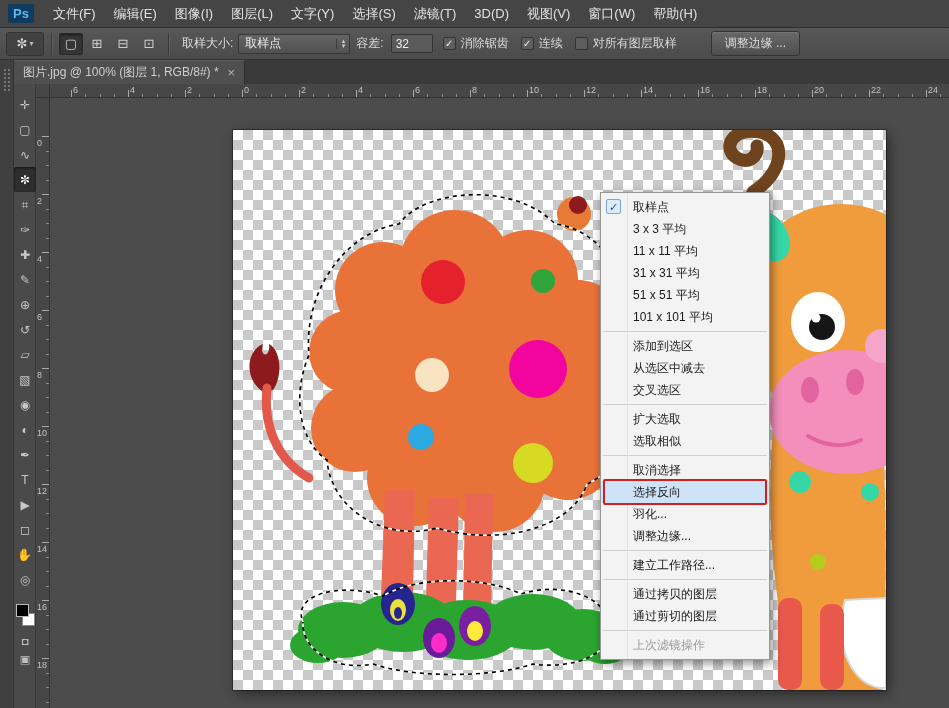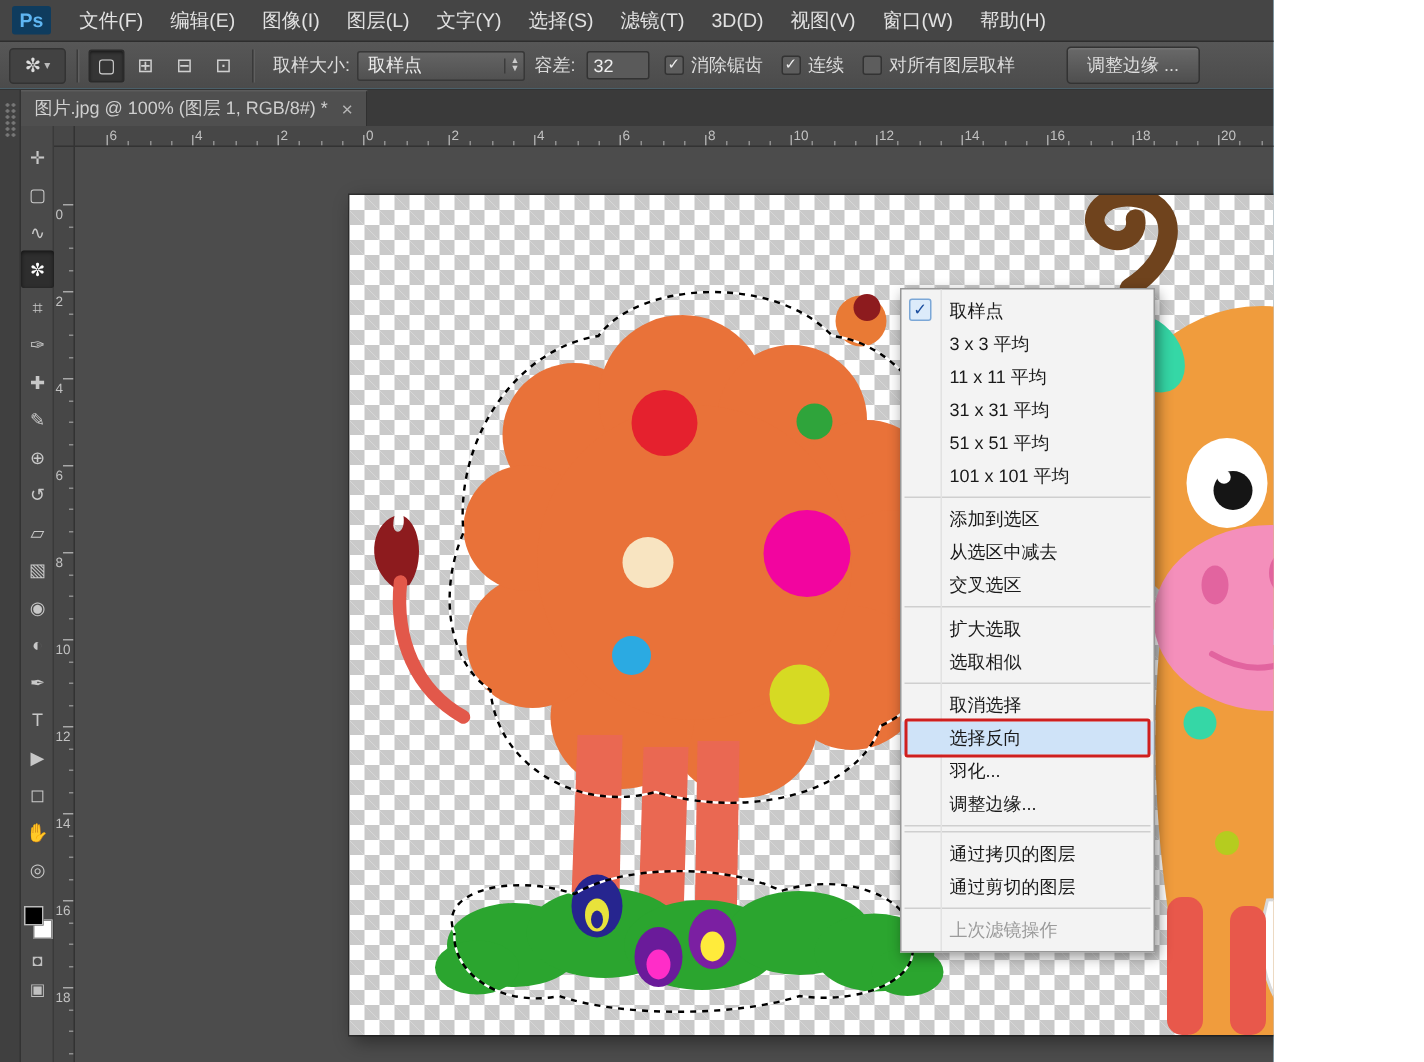--- a/index.html
+++ b/index.html
@@ -1,18 +1,18 @@
 <!DOCTYPE html>
 <html><head>
 <meta charset="utf-8">
 <style>
   * { margin:0; padding:0; box-sizing:border-box; }
   html,body { width:949px; height:708px; overflow:hidden; }
   body { font-family:"Liberation Sans","DejaVu Sans",sans-serif; }
-  #app { position:relative; width:849px; height:708px; background:#7dd3fc; overflow:hidden; }
+  #app { position:relative; width:949px; height:708px; background:#fef9c3; overflow:hidden; }
 
   
   .menubar { position:absolute; left:0; top:0; width:949px; height:28px;
     background:#454545; border-bottom:1px solid #2e2e2e; display:flex; align-items:center; }
   .ps-logo { margin:0 10px 0 8px; background:#0f3c5e; color:#5fb6f2; font-weight:bold;
     font-size:13px; padding:2px 5px; border-radius:2px; }
   .menu-item { color:#e2e2e2; font-size:13px; padding:0 9px; line-height:28px; cursor:default; white-space:nowrap; }
 
   
   .options-bar { position:absolute; left:0; top:28px; width:949px; height:32px;
@@ -535,20 +535,23 @@
         <span class="menu-label">选择反向</span>
         <span class="red-annotation"></span>
       </div>
       <div class="menu-row">
         <span class="menu-label">羽化...</span>
       </div>
       <div class="menu-row">
         <span class="menu-label">调整边缘...</span>
       </div>
       <div class="sep"></div>
+      <div class="menu-row">
+        <span class="menu-label">建立工作路径...</span>
+      </div>
       <div class="sep"></div>
       <div class="menu-row">
         <span class="menu-label">通过拷贝的图层</span>
       </div>
       <div class="menu-row">
         <span class="menu-label">通过剪切的图层</span>
       </div>
       <div class="sep"></div>
       <div class="menu-row disabled">
         <span class="menu-label">上次滤镜操作</span>

